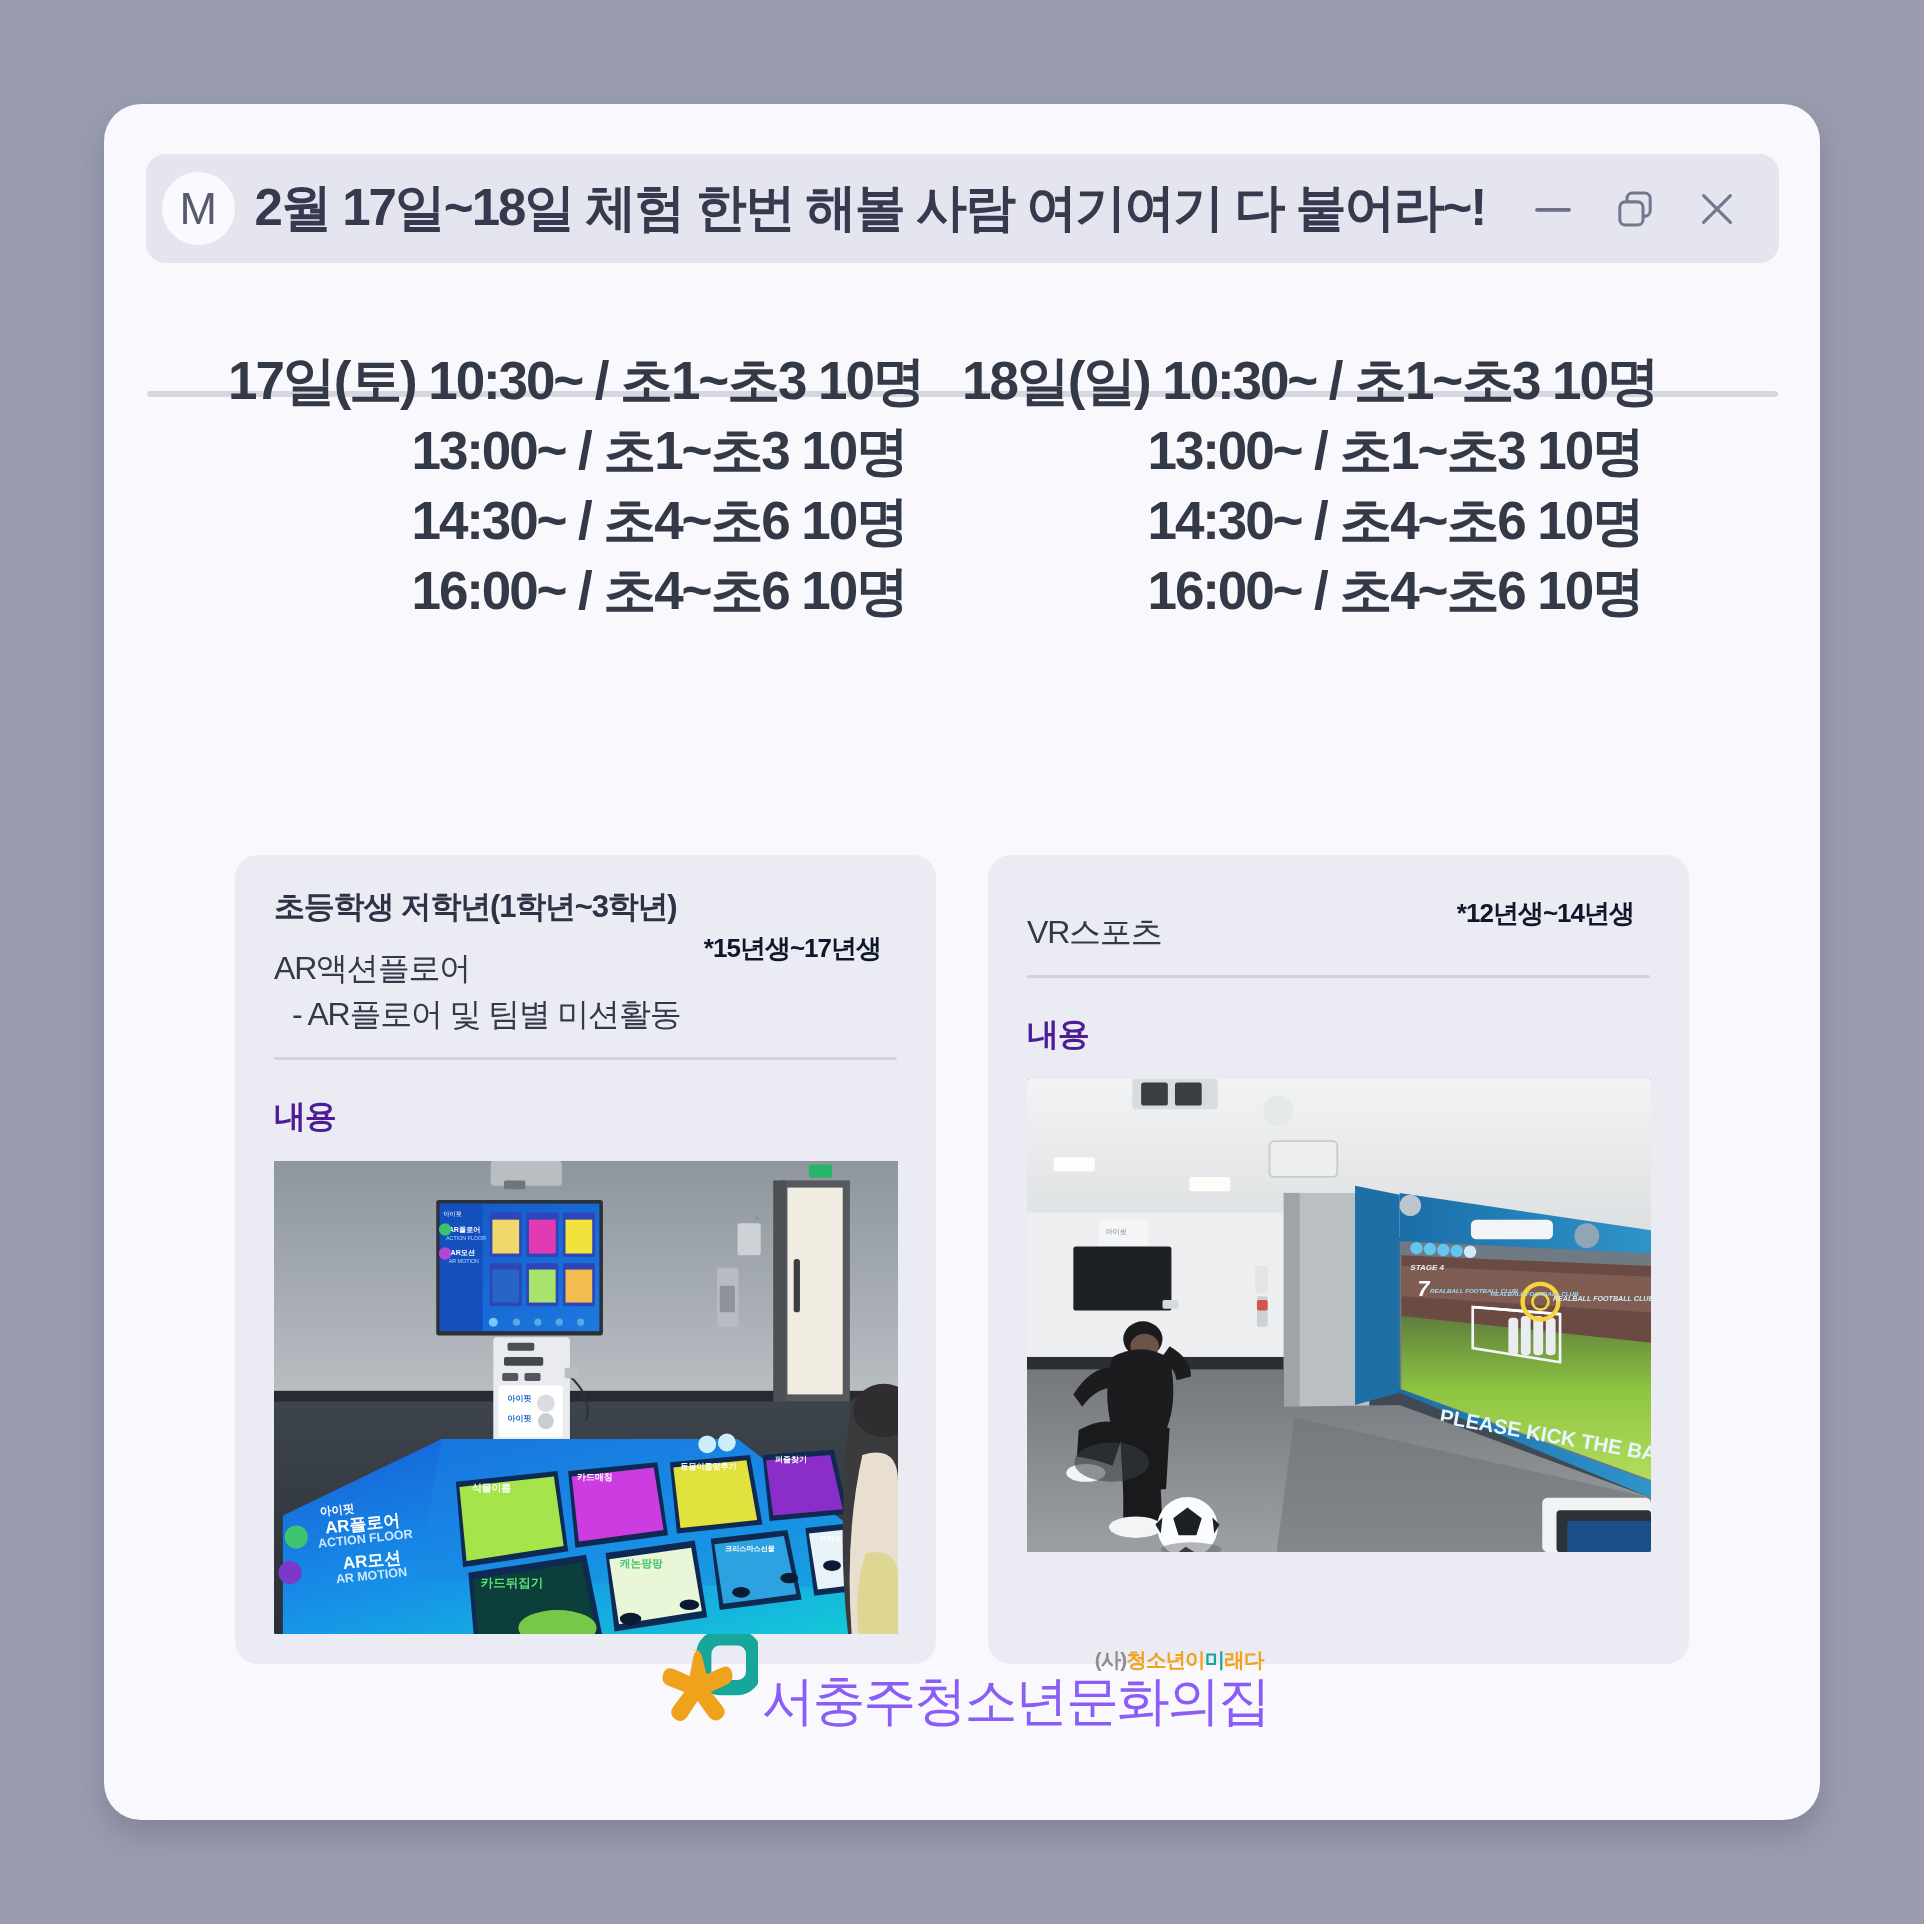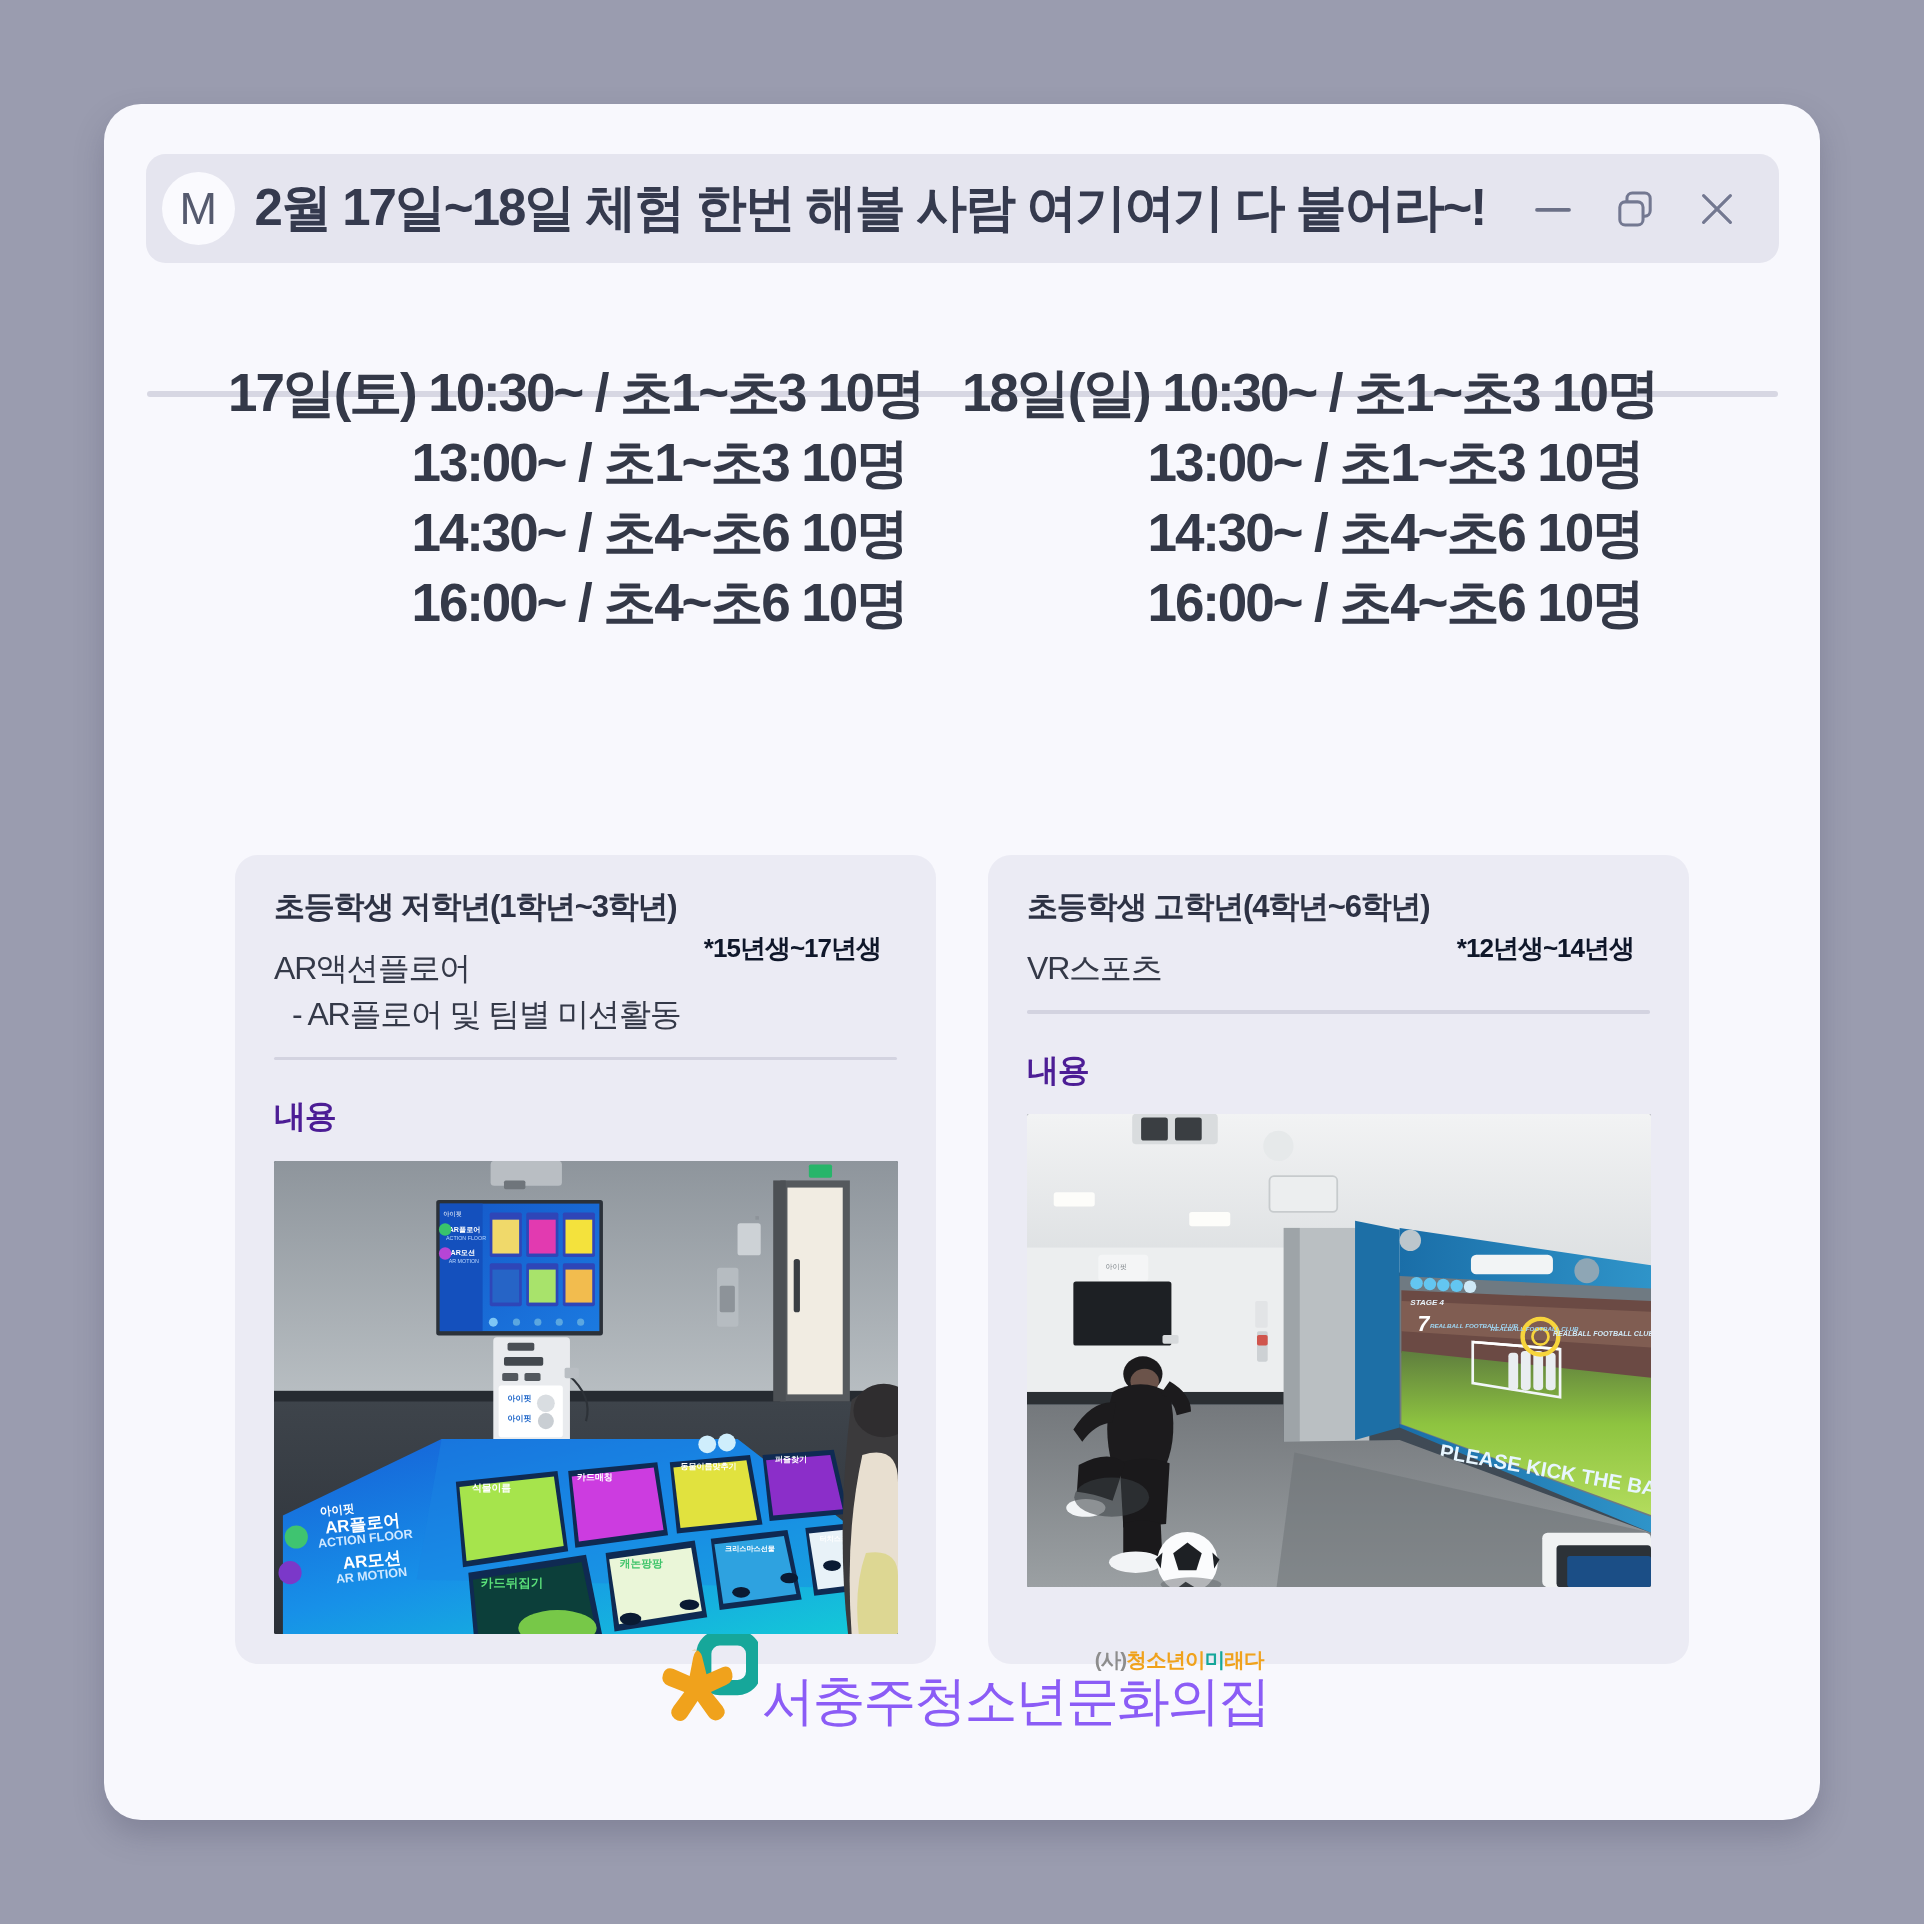--- a/index.html
+++ b/index.html
@@ -118,21 +118,20 @@
     gap: 0px;
   }
   .sched-col {
     width: 734px;
     text-align: right;
     font-size: 53px;
     font-weight: 600;
     color: #343948;
     letter-spacing: -2.1px;
     line-height: 1.32;
-    margin-top: 12px;
   }
   .sched-col.left { padding-right: 55px; }
   .sched-col.right { padding-right: 53px; }
   .sched-row { white-space: nowrap; }
 
   
   .cards {
     position: absolute;
     left: 0;
     top: 751px;
@@ -437,21 +436,20 @@
 
             <path d="M648 268 q38 -26 52 2 l0 261 -56 0 q-14 -120 4 -263 z" fill="#3b3a3c"></path>
             <path d="M660 330 q40 -12 40 30 l0 171 -52 0 q-8 -110 12 -201 z" fill="#e8dfd0"></path>
             <path d="M664 440 q36 -6 36 26 l0 65 -44 0 q-6 -52 8 -91 z" fill="#ddd793"></path>
             <ellipse cx="684" cy="280" rx="34" ry="30" fill="#2f2d2f"></ellipse>
           </svg>
         </div>
       </div>
 
       <div class="pcard">
-        <div class="pc-head">초등학생 고학년(4학년~6학년)</div>
         <div class="pc-note">*12년생~14년생</div>
         <div class="pc-title">VR스포츠</div>
         <div class="pc-divider"></div>
         <div class="pc-label">내용</div>
         <div class="photo">
           <svg viewBox="0 0 700 531" preserveAspectRatio="xMidYMid slice" aria-hidden="true">
             <defs>
               <linearGradient id="ceilB" x1="0" y1="0" x2="0" y2="1">
                 <stop offset="0" stop-color="#f2f3f4"></stop>
                   <stop offset="1" stop-color="#dcdfe1"></stop>

